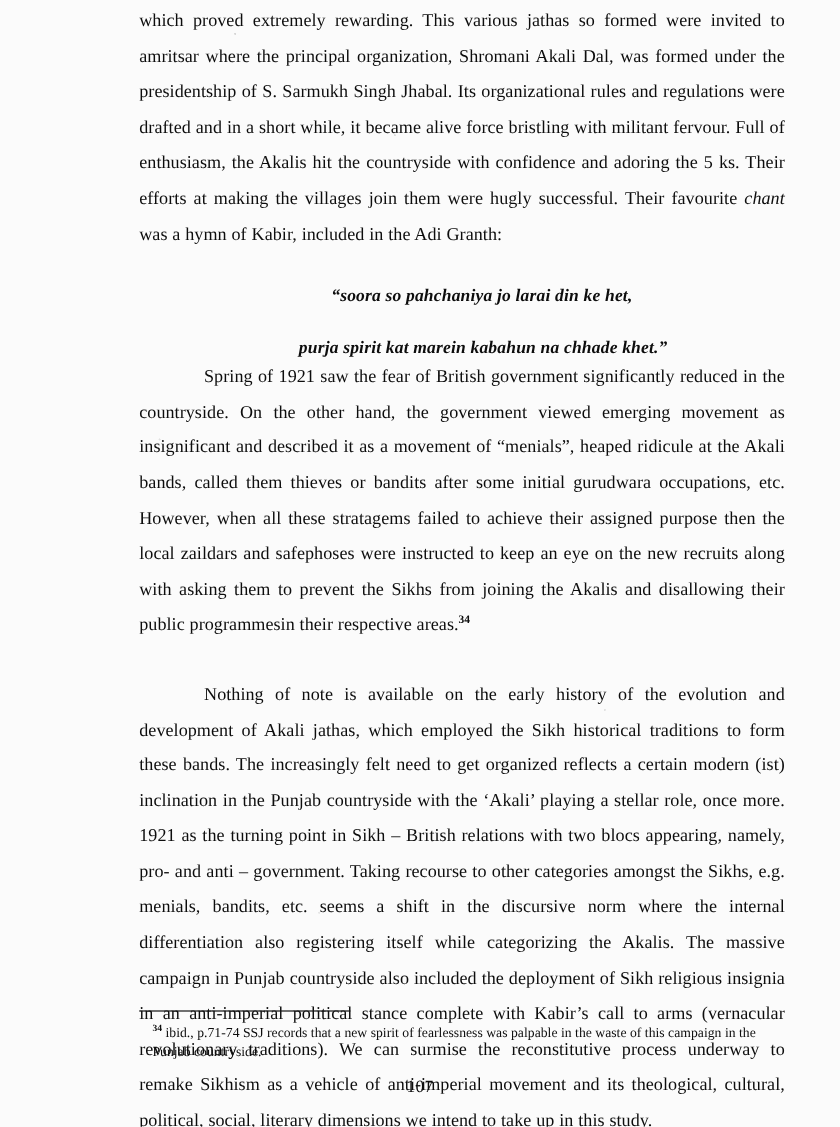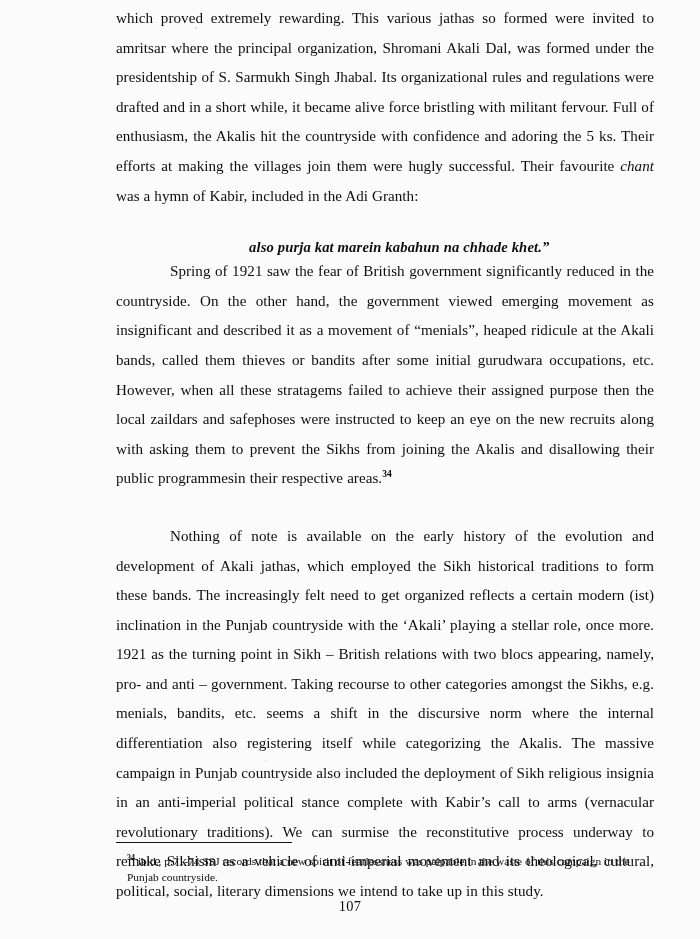--- a/index.html
+++ b/index.html
@@ -133,21 +133,22 @@
 </head>
 <body>
 
 <div class="page">
 
   <div class="textblock">
 
     <p class="para"><span>which proved extremely rewarding. This various jathas so formed were invited to amritsar where the principal organization, Shromani Akali Dal, was formed under the presidentship of S. Sarmukh Singh Jhabal. Its organizational rules and regulations were drafted and in a short while, it became alive force bristling with militant fervour. Full of enthusiasm, the Akalis hit the countryside with confidence and adoring the 5 ks. Their efforts at making the villages join them were hugly successful. Their favourite </span><em class="ital">chant</em><span> was a hymn of Kabir, included in the Adi Granth:</span></p>
 
     <div class="verse">
-      <div class="verse-line l2">also purja kat marein kabahun na chhade khet.”</div>
+      <div class="verse-line l1">“soora so pahchaniya jo larai din ke het,</div>
+      <div class="verse-line l2">purja spirit kat marein kabahun na chhade khet.”</div>
     </div>
 
     <p class="para indent gap-before-lg"><span>Spring of 1921 saw the fear of British government significantly reduced in the countryside. On the other hand, the government viewed emerging movement as insignificant and described it as a movement of “menials”, heaped ridicule at the Akali bands, called them thieves or bandits after some initial gurudwara occupations, etc. However, when all these stratagems failed to achieve their assigned purpose then the local zaildars and safephoses were instructed to keep an eye on the new recruits along with asking them to prevent the Sikhs from joining the Akalis and disallowing their public programmesin their respective areas.</span><span class="sup">34</span></p>
 
     <p class="para indent gap-before">Nothing of note is available on the early history of the evolution and development of Akali jathas, which employed the Sikh historical traditions to form these bands. The increasingly felt need to get organized reflects a certain modern (ist) inclination in the Punjab countryside with the ‘Akali’ playing a stellar role, once more. 1921 as the turning point in Sikh – British relations with two blocs appearing, namely, pro- and anti – government. Taking recourse to other categories amongst the Sikhs, e.g. menials, bandits, etc. seems a shift in the discursive norm where the internal differentiation also registering itself while categorizing the Akalis. The massive campaign in Punjab countryside also included the deployment of Sikh religious insignia in an anti-imperial political stance complete with Kabir’s call to arms (vernacular revolutionary traditions). We can surmise the reconstitutive process underway to remake Sikhism as a vehicle of anti-imperial movement and its theological, cultural, political, social, literary dimensions we intend to take up in this study.</p>
 
   </div>
 
   <div class="footnote-zone">
     <div class="fn-rule"></div>

